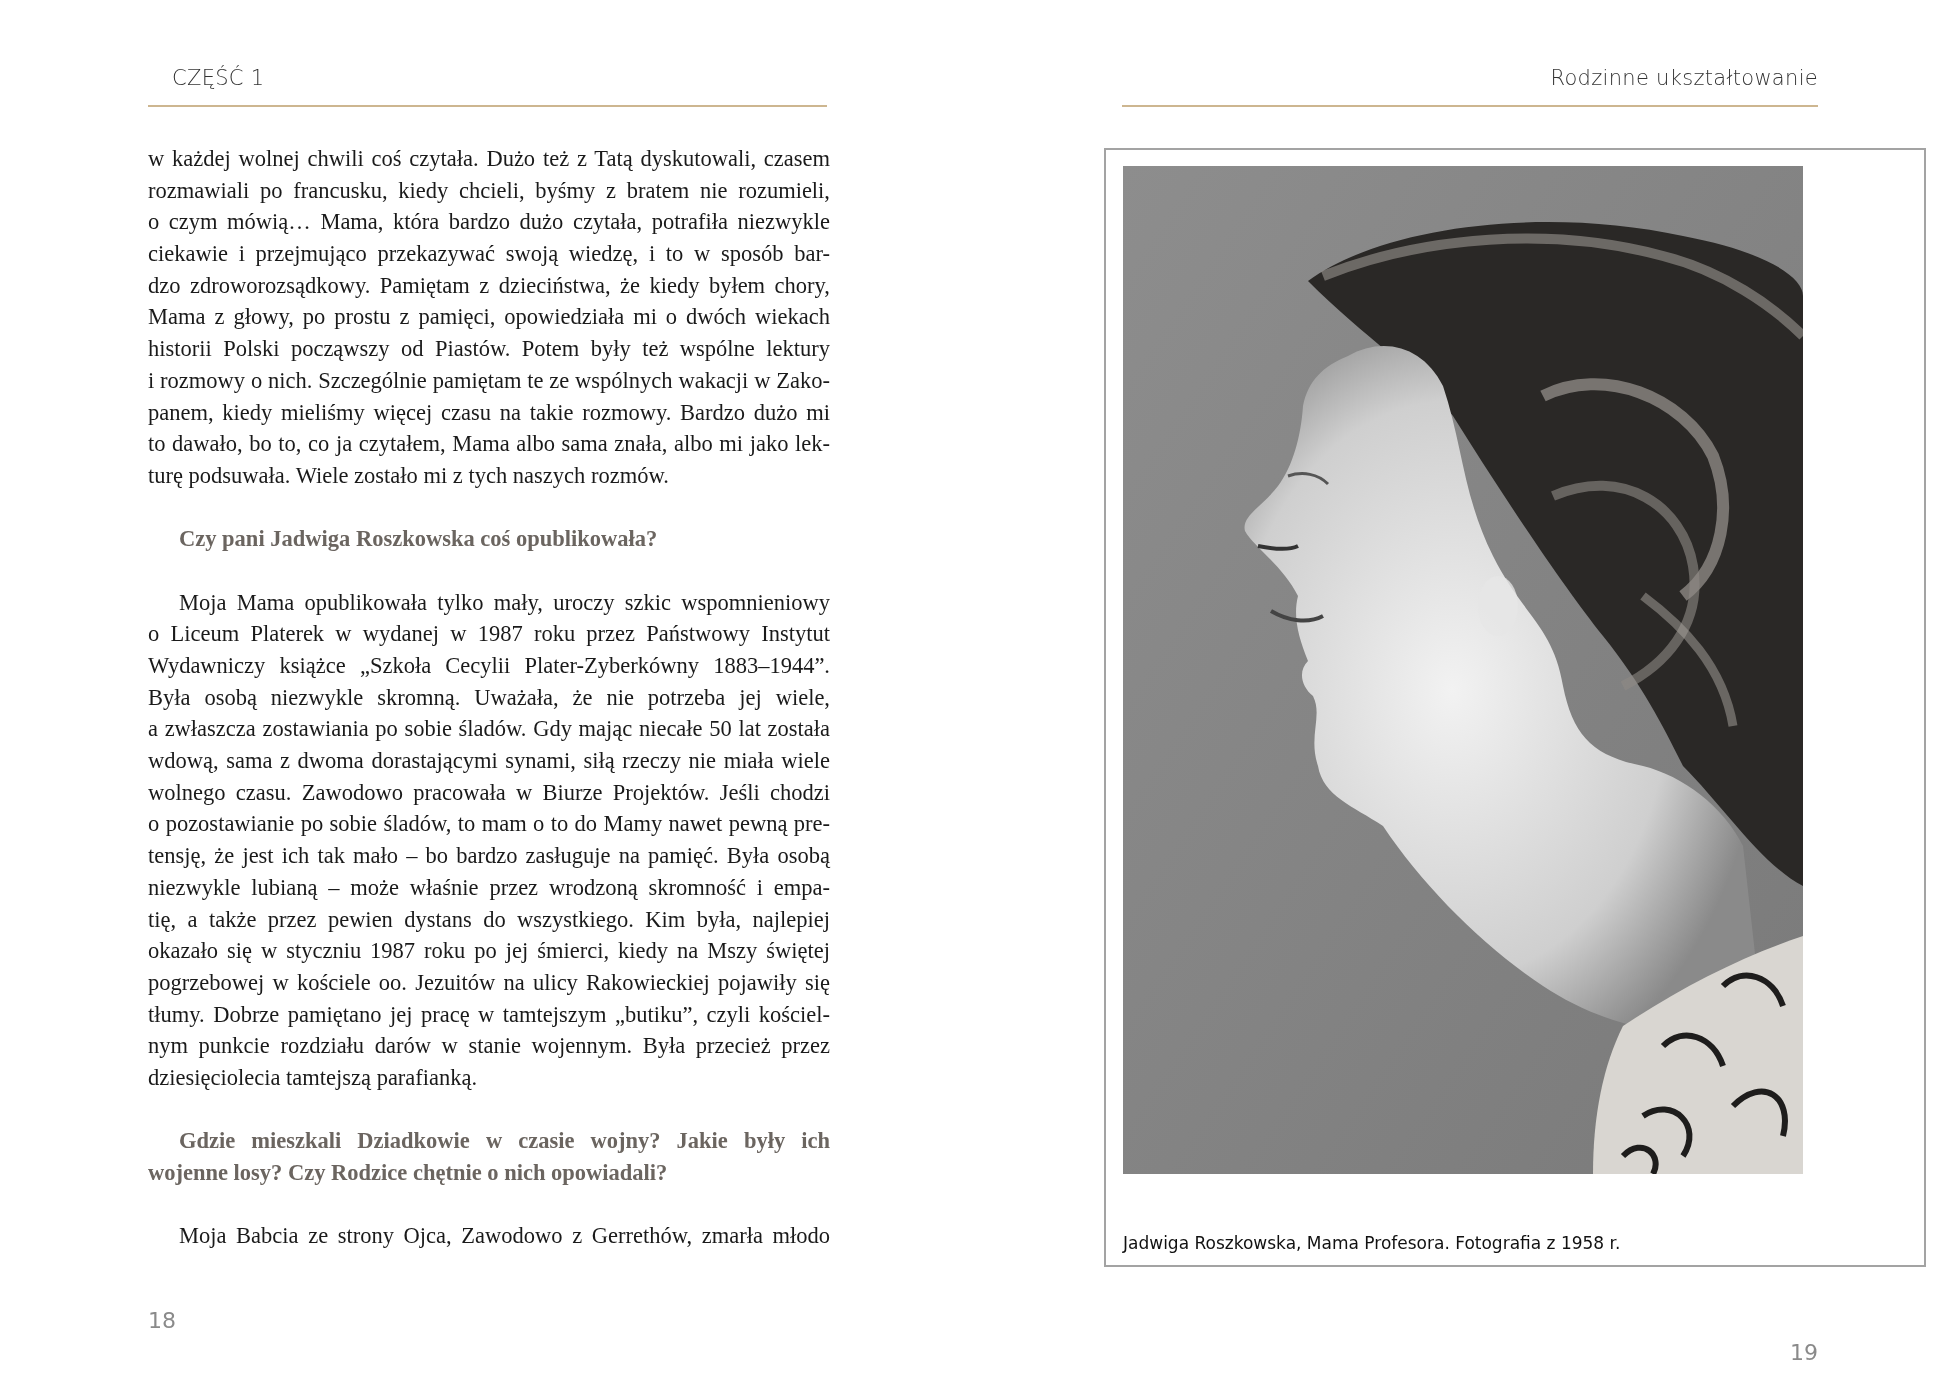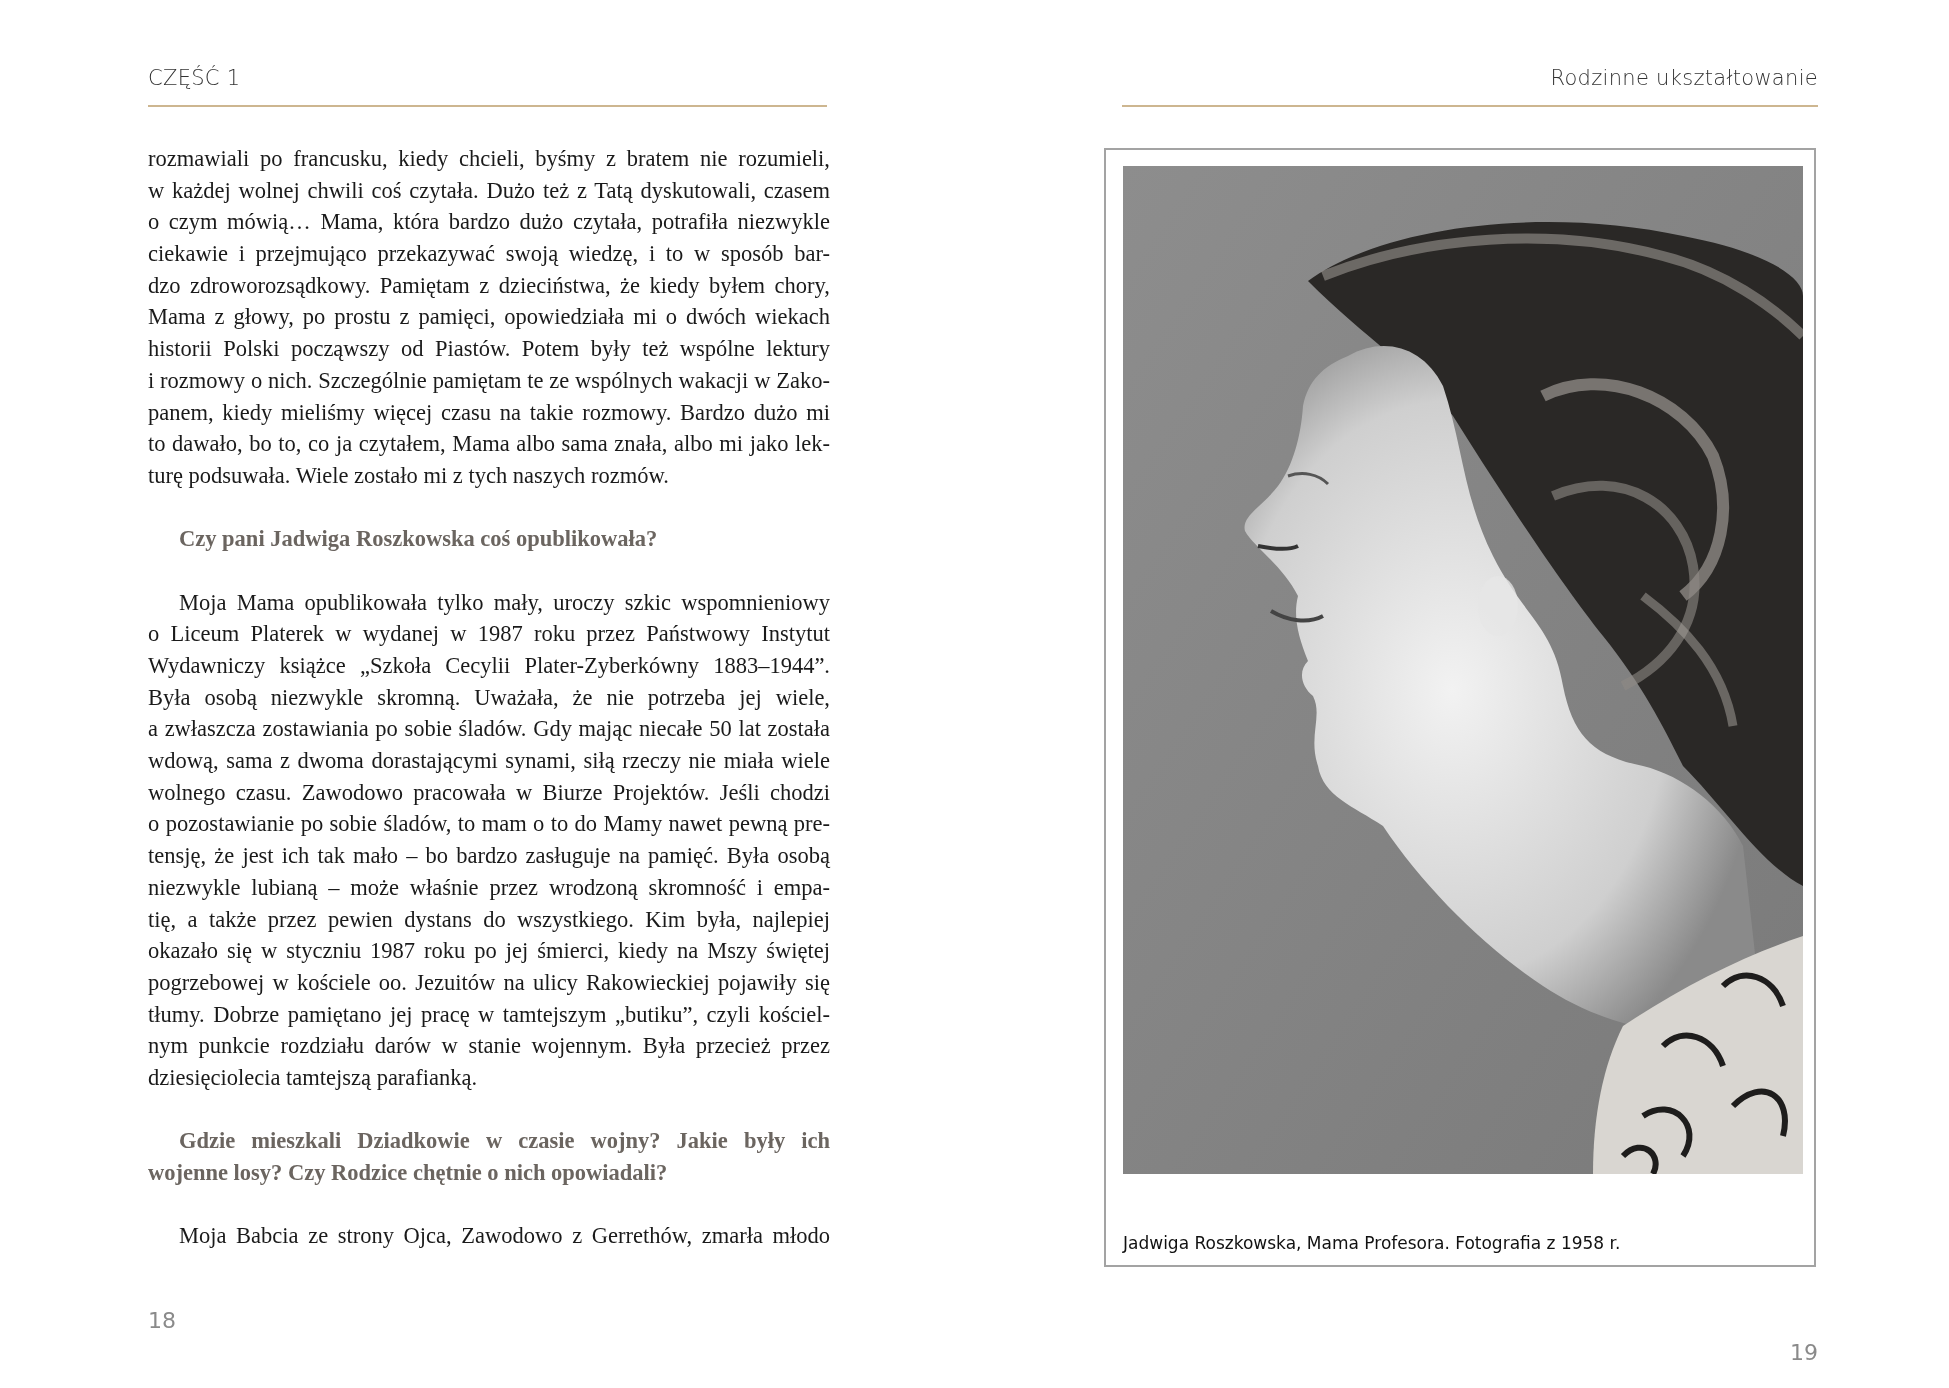--- a/index.html
+++ b/index.html
@@ -1,49 +1,49 @@
 <!DOCTYPE html>
 <html><head>
 <meta charset="utf-8">
 <style>
   html, body { margin:0; padding:0; background:#ffffff; }
   body { width:1949px; height:1388px; position:relative; overflow:hidden; }
   .page { position:absolute; top:0; height:1388px; }
   .page-left { left:0; width:975px; }
   .page-right { left:975px; width:974px; }
-  .running-head { position:absolute; top:66px; font-family:"DejaVu Sans", sans-serif; font-size:21px; color:#333; font-weight:300; letter-spacing:0.3px; }
+  .running-head { position:absolute; top:66px; font-family:"DejaVu Sans", sans-serif; font-size:21px; color:#333; font-weight:300; letter-spacing:0.3px;margin-left:24px; }
   .rh-left { left:148px; }
   .rh-right { right:131px; text-align:right; }
   .rule { position:absolute; top:105px; height:2px; background:#cdb690; }
   .rule-left { left:148px; width:679px; }
   .rule-right { left:147px; width:696px; }
   .body-text { position:absolute; left:148px; top:143px; width:682px; font-family:"Liberation Serif", "DejaVu Serif", serif; font-size:22.5px; line-height:31.7px; color:#1a1a1a; }
   .line { white-space:nowrap; display:block; text-align:justify; text-align-last:justify; height:31.7px; }
   .line.last { text-align-last:left; }
   .line.indent { padding-left:31px; }
   .gap { height:31.7px; display:block; }
   .question .line { color:#6b6560; font-weight:bold; }
   .folio { position:absolute; top:1308px; font-family:"DejaVu Sans", sans-serif; font-size:22px; color:#8a8a8a; }
   .folio-left { left:148px; }
   .folio-right { right:131px;margin-top:32px; }
-  .frame { position:absolute; left:129px; top:148px; width:712px; height:1119px; border:2px solid #a3a3a3; box-sizing:border-box; background:#fff; }
+  .frame { position:absolute; left:129px; top:148px; width:822px; height:1119px; border:2px solid #a3a3a3; box-sizing:border-box; background:#fff; }
   .photo { position:absolute; left:17px; top:16px; width:680px; height:1008px; background:#858585; overflow:hidden; }
   .photo svg { display:block; width:100%; height:100%; }
   .caption { position:absolute; left:17px; top:1083px; font-family:"DejaVu Sans", sans-serif; font-size:17px; color:#111; }
 </style>
 </head>
 <body>
 
 <div class="page page-left">
   <div class="running-head rh-left">CZĘŚĆ 1</div>
   <div class="rule rule-left"></div>
   <div class="body-text" id="body-text">
       <div class="paragraph">
+        <span class="line">w każdej wolnej chwili coś czytała. Dużo też z Tatą dyskutowali, czasem</span>
         <span class="line">rozmawiali po francusku, kiedy chcieli, byśmy z bratem nie rozumieli,</span>
-        <span class="line">w każdej wolnej chwili coś czytała. Dużo też z Tatą dyskutowali, czasem</span>
         <span class="line">o czym mówią… Mama, która bardzo dużo czytała, potrafiła niezwykle</span>
         <span class="line">ciekawie i przejmująco przekazywać swoją wiedzę, i to w sposób bar-</span>
         <span class="line">dzo zdroworozsądkowy. Pamiętam z dzieciństwa, że kiedy byłem chory,</span>
         <span class="line">Mama z głowy, po prostu z pamięci, opowiedziała mi o dwóch wiekach</span>
         <span class="line">historii Polski począwszy od Piastów. Potem były też wspólne lektury</span>
         <span class="line">i rozmowy o nich. Szczególnie pamiętam te ze wspólnych wakacji w Zako-</span>
         <span class="line">panem, kiedy mieliśmy więcej czasu na takie rozmowy. Bardzo dużo mi</span>
         <span class="line">to dawało, bo to, co ja czytałem, Mama albo sama znała, albo mi jako lek-</span>
         <span class="line last">turę podsuwała. Wiele zostało mi z tych naszych rozmów.</span>
       </div>

